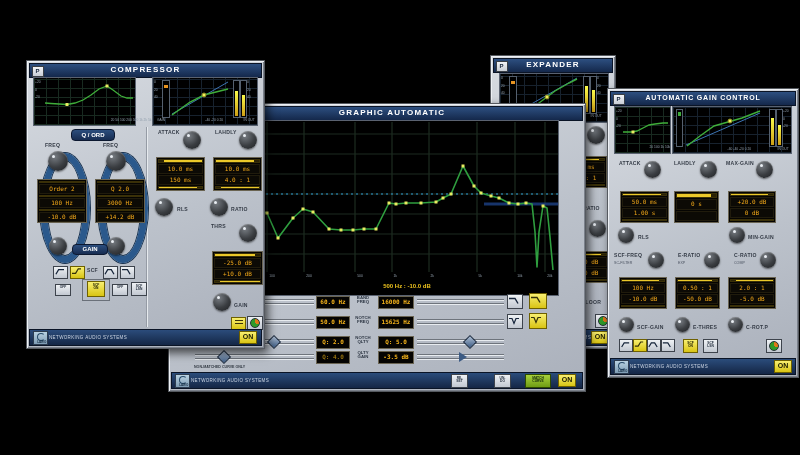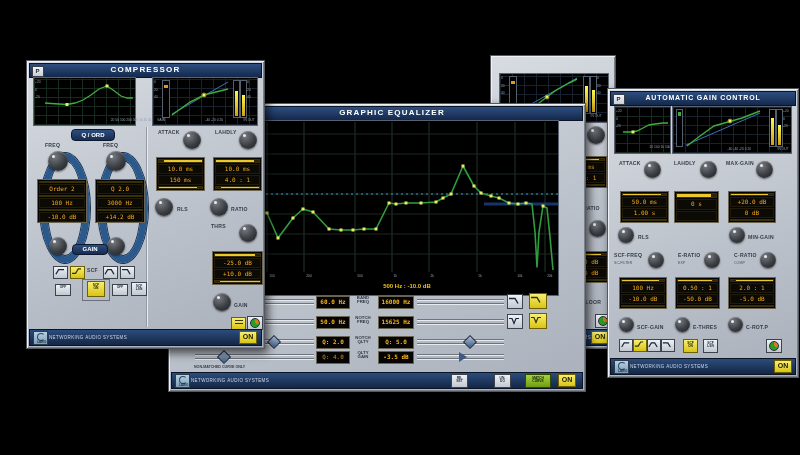--- a/index.html
+++ b/index.html
@@ -69,20 +69,24 @@
   .vdiv{position:absolute;width:1px;background:#959ba5;box-shadow:1px 0 0 #e6eaee;}
   .ellipse{position:absolute;border:7px solid #2b598c;border-radius:50%;box-shadow:inset 0 0 0 1px #17314f,0 0 0 1px #17314f;}
   svg{display:block;}
 </style>
 </head>
 <body>
 
 <div class="stage">
 
   <div class="win" style="left:490px;top:55px;width:124px;height:292px;z-index:1">
+    <div class="tbar">
+      <div class="pbtn">P</div>
+      <span>EXPANDER</span>
+    </div>
     <div class="graph gridb" style="left:8px;top:17px;width:108px;height:48px">
       <div class="tiny" style="left:1px;top:1px">0
 20
 40</div>
       <div class="meter" style="left:9px;top:2px;width:6px;height:36px">
           <div class="mark" style="top:4px"></div>
         </div>
       <svg style="position:absolute;left:17px;top:2px" width="62" height="37" viewBox="0 0 62 37">
         <line x1="2" y1="35" x2="60" y2="2" stroke="#3c74b4" stroke-width="1"></line>
         <polyline points="4,37 14,33 26,24 38,15 52,7 60,3" fill="none" stroke="#3fae3a" stroke-width="1.4"></polyline>
@@ -271,21 +275,21 @@
           <i></i>
           <b>LAWO</b>
         </div>
       <span class="tagline">NETWORKING AUDIO SYSTEMS</span>
       <div class="onbtn" style="right:3px;top:1px">ON</div>
     </div>
   </div>
 
   <div class="win" style="left:168px;top:103px;width:416px;height:287px;z-index:3">
     <div class="tbar" style="text-indent:30px">
-      <span>GRAPHIC EQUALIZER</span>
+      <span>GRAPHIC AUTOMATIC</span>
     </div>
     <div class="graph" style="left:86px;top:16px;width:302px;height:174px">
       <svg style="position:absolute;left:0;top:1px" width="302" height="150" viewBox="0 0 302 150">
         <path d="M11,0V150M48,0V150M99,0V150M136,0V150M173,0V150M221,0V150M259,0V150M289,0V150" stroke="#223427" stroke-width="1"></path>
         <path d="M0,12H302M0,32H302M0,52H302M0,72H302M0,92H302M0,112H302M0,132H302" stroke="#1c2b21" stroke-width="1"></path>
         <line x1="0" y1="72" x2="302" y2="72" stroke="#2e9fd4" stroke-width="1" stroke-dasharray="2 3"></line>
         <path d="M228,82H302" stroke="#1c3e7e" stroke-width="3" opacity="0.85"></path>
         <polyline points="0,86 1,88 11,91 22,116 37,96 47,87 57,90 73,107 85,108 97,108 108,107 120,107 133,81 140,82 150,81 165,81 180,80 187,76 195,72 207,44 218,64 225,71 235,74 243,76 253,81 262,82 270,81 276,82 279,110 281,145 283,110 287,84 291,86 294,115 297,148" fill="none" stroke="#2f9e3f" stroke-width="1.6" stroke-linejoin="round"></polyline>
         <path fill="#e8ec62" d="M-0.5,86.5h3v3h-3z M9.5,89.5h3v3h-3z M20.5,114.5h3v3h-3z M35.5,94.5h3v3h-3z M45.5,85.5h3v3h-3z M55.5,88.5h3v3h-3z M71.5,105.5h3v3h-3z M83.5,106.5h3v3h-3z M95.5,106.5h3v3h-3z M106.5,105.5h3v3h-3z M118.5,105.5h3v3h-3z M131.5,79.5h3v3h-3z M138.5,80.5h3v3h-3z M148.5,79.5h3v3h-3z M163.5,79.5h3v3h-3z M178.5,78.5h3v3h-3z M185.5,74.5h3v3h-3z M193.5,70.5h3v3h-3z M205.5,42.5h3v3h-3z M216.5,62.5h3v3h-3z M223.5,69.5h3v3h-3z M233.5,72.5h3v3h-3z M241.5,74.5h3v3h-3z M251.5,79.5h3v3h-3z M260.5,80.5h3v3h-3z M268.5,79.5h3v3h-3z M285.5,82.5h3v3h-3z"></path>
       </svg>

